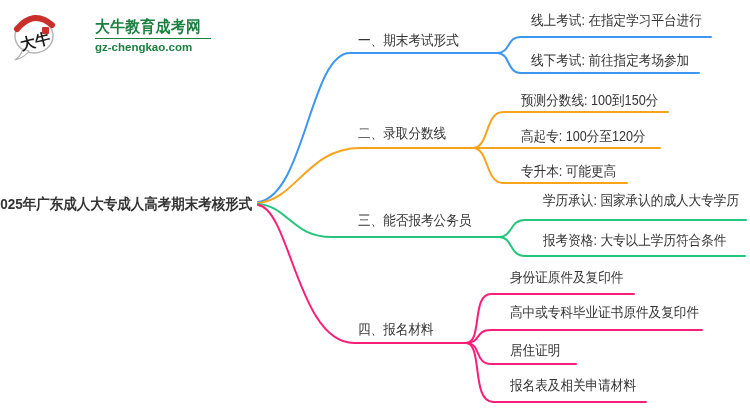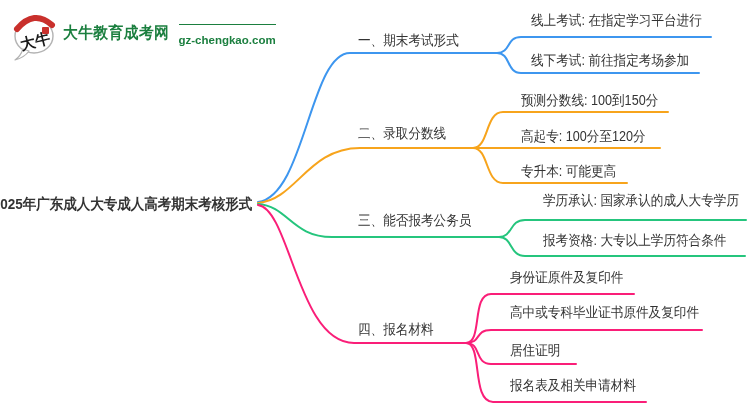--- a/index.html
+++ b/index.html
@@ -12,23 +12,23 @@
   .edges path{fill:none;stroke-width:2;stroke-linecap:round;}
   .n{
     position:absolute;white-space:nowrap;color:#333333;font-size:14px;line-height:17px;
     transform:scaleX(.9);transform-origin:left center;
   }
   .root-n{
     font-size:15px;font-weight:bold;transform-origin:right center;text-align:right;
   }
   .logo{position:absolute;left:10px;top:8px;display:flex;align-items:center;gap:5px;text-decoration:none;cursor:pointer;}
   .logo-icon{position:relative;width:48px;height:54px;}
-  .logo-txt{display:flex;}
+  .logo-txt{display:flex;flex-direction:column;margin-left:32px;}
   .logo-name{font-size:16px;font-weight:bold;letter-spacing:.5px;line-height:20px;transform:scaleX(.92);transform-origin:left center;}
-  .logo-domain{font-size:11.5px;font-weight:bold;line-height:13px;margin-top:1px;padding-top:9px;border-top:1.5px solid #1B7F3F;}
+  .logo-domain{font-size:11.5px;font-weight:bold;line-height:13px;margin-top:1px;padding-top:2px;border-top:1.5px solid #1B7F3F;}
 </style>
 </head>
 <body>
 
 <div class="stage">
 
   <svg class="edges" viewBox="0 0 750 410">
 
     <path d="M258,202 C305,196 310,53 350,53 L497,53" stroke="#3D96EF"></path>
     <path d="M497,53 C511,53 506,37 521,37 L711,37" stroke="#3D96EF"></path>

